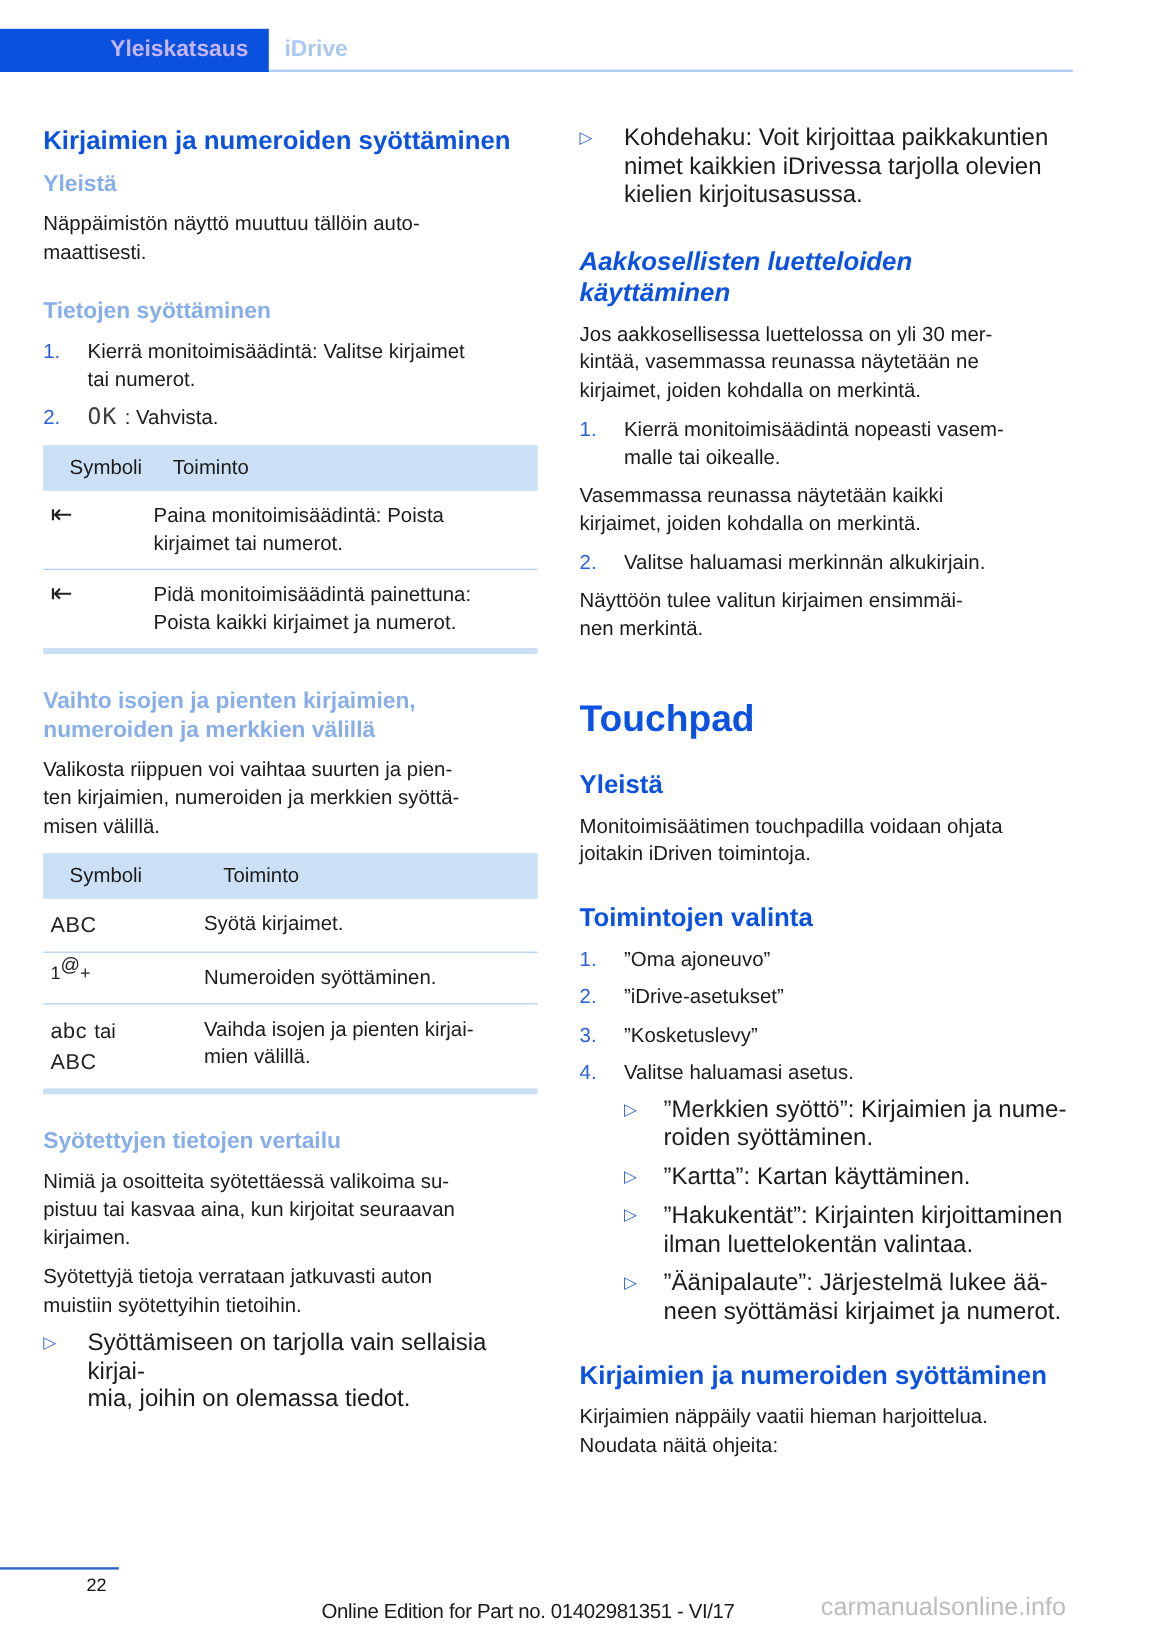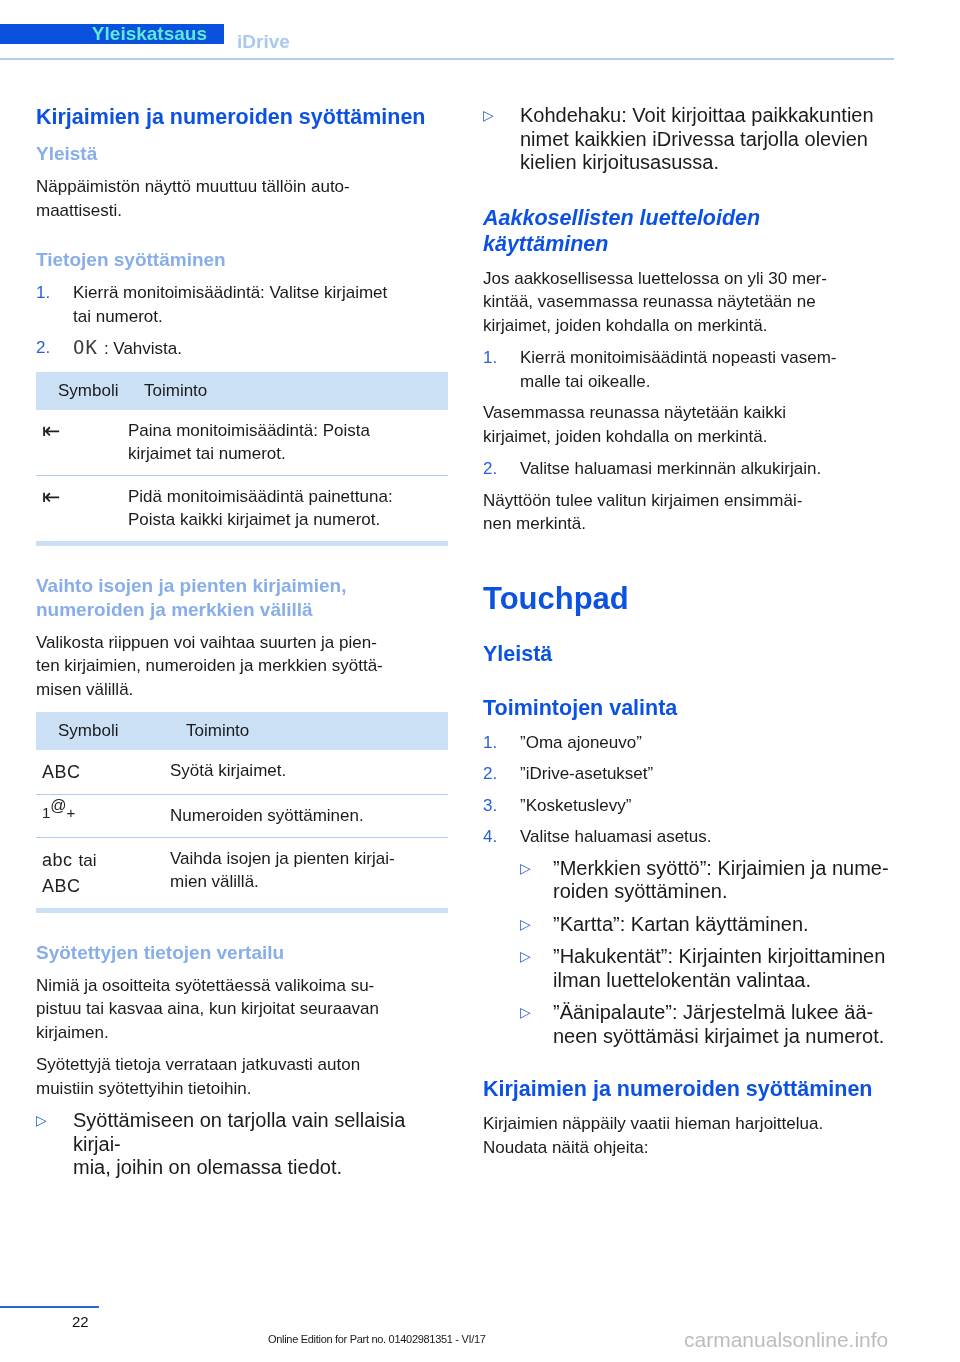--- a/index.html
+++ b/index.html
@@ -3,22 +3,22 @@
 <meta charset="utf-8">
 <style>
   html,body{margin:0;padding:0;}
   body{
     width:960px;height:1362px;position:relative;background:#ffffff;
     font-family:"Liberation Sans", sans-serif;color:#1b1b1b;overflow:hidden;
   }
   
   .header-underline{position:absolute;left:0;top:58px;width:894px;height:2px;background:#aecdf0;}
   .header-tab{
-    position:absolute;left:0;top:24px;width:224px;height:20px;background:#0a51dd;
-    color:#5eead4;font-size:19px;font-weight:700;display:flex;align-items:center;
+    position:absolute;left:0;top:24px;width:224px;height:36px;background:#0a51dd;
+    color:#c4b5fd;font-size:19px;font-weight:700;display:flex;align-items:center;
     justify-content:flex-end;padding-right:17px;box-sizing:border-box;
   }
   .header-section{
     position:absolute;left:237px;top:24px;height:36px;display:flex;align-items:center;
     font-size:19px;font-weight:700;color:#a9c9ee;
   }
   
   .col{position:absolute;top:104px;width:412px;}
   .col-left{left:36px;}
   .col-right{left:483px;}
@@ -53,21 +53,21 @@
   .c2{flex:1;font-size:17px;line-height:23.5px;white-space:pre-line;}
   .sym-backspace{font-family:"DejaVu Sans", sans-serif;font-size:22px;line-height:24px;color:#222;}
   .sym-abc{font-size:18px;line-height:26px;letter-spacing:0.5px;color:#222;}
   .sym-combo .conj{font-size:17px;color:#1b1b1b;letter-spacing:0;margin-left:6px;}
   .sym-num{font-size:15px;color:#222;}
   .sym-num .hi{position:relative;top:-7px;font-size:16px;}
   .ok-key{font-family:"DejaVu Sans Mono", monospace;font-size:19px;color:#3d3d3d;letter-spacing:1px;margin-right:6px;}
   
   .footer-line{position:absolute;left:0;top:1306px;width:99px;height:2px;background:#2a65cc;}
   .page-num{position:absolute;left:72px;top:1313px;font-size:15px;color:#111;}
-  .edition{position:absolute;left:268px;top:1333px;font-size:11px;letter-spacing:-0.3px;color:#1a1a1a;white-space:nowrap;}
+  .edition{position:absolute;left:268px;top:1333px;font-size:17px;letter-spacing:-0.3px;color:#1a1a1a;white-space:nowrap;}
   .watermark{position:absolute;left:684px;top:1328px;font-size:21px;color:#bcbcbc;white-space:nowrap;}
 </style>
 </head>
 <body>
 
 <div>
   <div class="header-underline"></div>
   <div class="header-tab">
     <span>Yleiskatsaus</span>
   </div>
@@ -179,20 +179,22 @@
   <div class="step">
     <span class="num">2.</span>
     <span class="stext">Valitse haluamasi merkinnän alkukirjain.</span>
   </div>
   <p class="body step-sub">Näyttöön tulee valitun kirjaimen ensimmäi-
 nen merkintä.</p>
 
   <h1 class="h-page">Touchpad</h1>
 
   <h2 class="h-main mt24">Yleistä</h2>
+  <p class="body">Monitoimisäätimen touchpadilla voidaan ohjata
+joitakin iDriven toimintoja.</p>
 
   <h2 class="h-main mt28">Toimintojen valinta</h2>
   <div class="step">
     <span class="num">1.</span>
     <span class="stext">”Oma ajoneuvo”</span>
   </div>
   <div class="step">
     <span class="num">2.</span>
     <span class="stext">”iDrive-asetukset”</span>
   </div>

